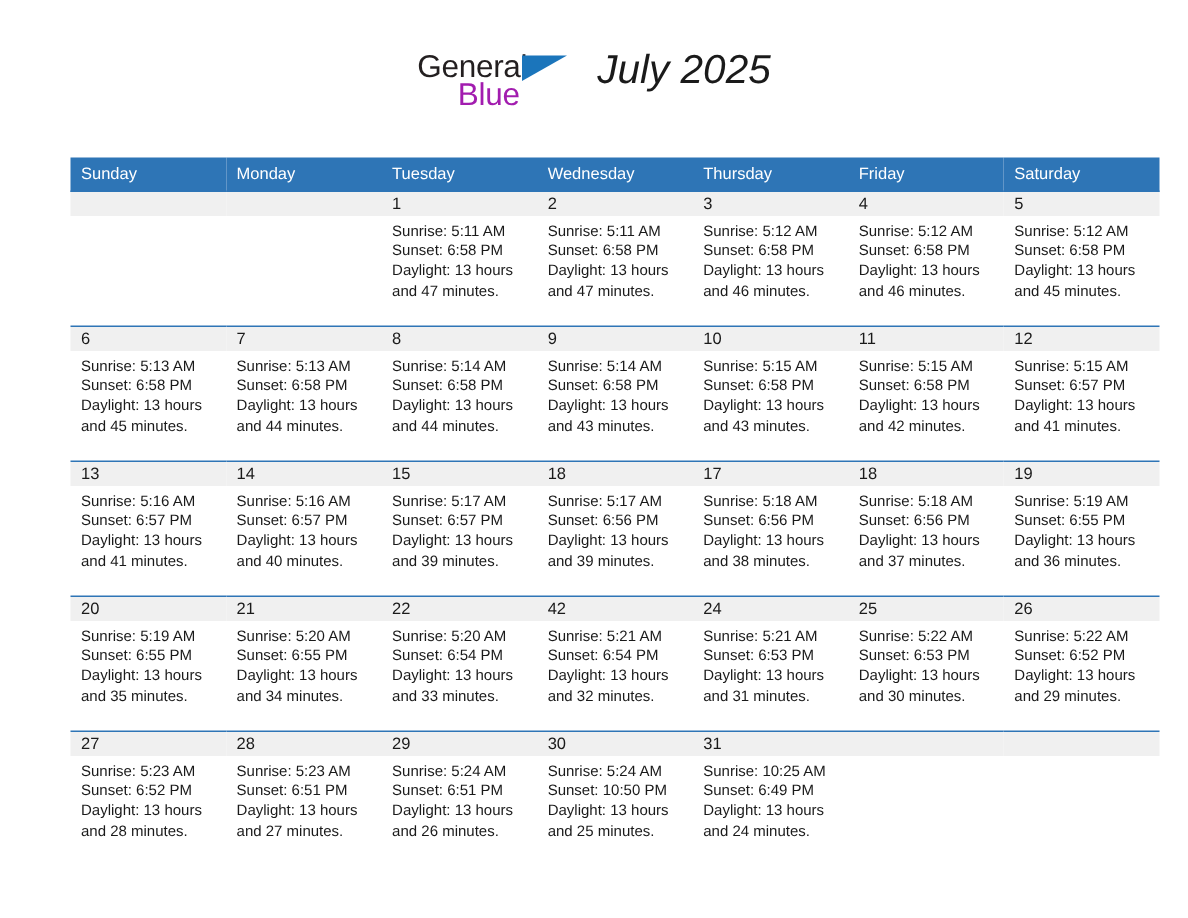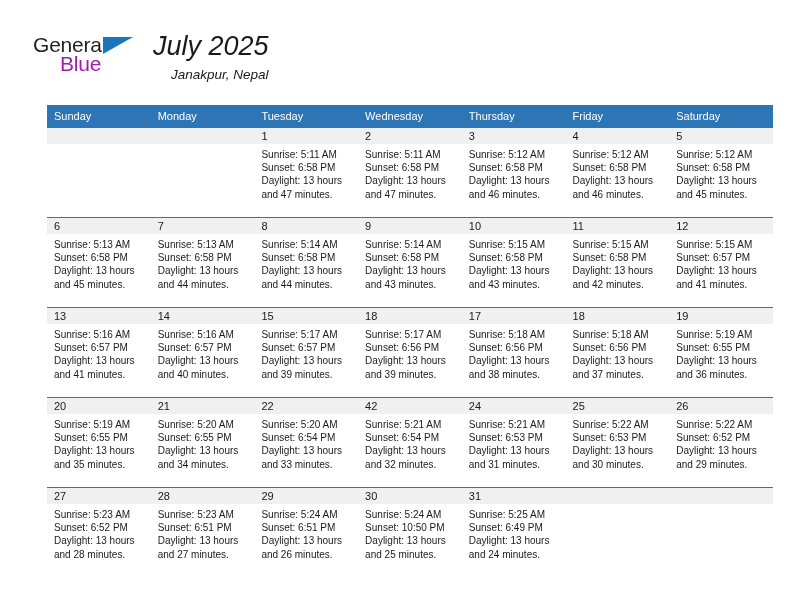--- a/index.html
+++ b/index.html
@@ -25,21 +25,21 @@
 
   
   .header {
     position: absolute;
     left: 33px;
     top: 30px;
     width: 726px;
     height: 62px;
     display: flex;
     align-items: flex-start;
-    justify-content: flex-start;
+    justify-content: center;
   }
 
   .logo {
     position: relative;
     width: 120px;
     height: 50px;
     padding-top: 4px;
   }
   .logo-general {
     font-size: 21px;
@@ -157,21 +157,20 @@
   <div class="header">
 
     <div class="logo">
       <span class="logo-general">General</span>
       <span class="logo-triangle"></span>
       <span class="logo-blue">Blue</span>
     </div>
 
     <div class="title-block">
       <div class="cal-title">July 2025</div>
-      <div class="cal-subtitle">Janakpur, Nepal</div>
     </div>
 
   </div>
 
   <table class="calendar">
     <colgroup>
       <col>
         <col>
         <col>
         <col>
@@ -554,21 +553,21 @@
                 <div>Sunset: 10:50 PM</div>
                 <div>Daylight: 13 hours</div>
                 <div>and 25 minutes.</div>
               </div>
             </div>
           </td>
         <td>
             <div class="cell-inner">
               <div class="daynum-band">31</div>
               <div class="cell-body">
-                <div>Sunrise: 5:25 AM</div>
+                <div>Sunrise: 10:25 AM</div>
                 <div>Sunset: 6:49 PM</div>
                 <div>Daylight: 13 hours</div>
                 <div>and 24 minutes.</div>
               </div>
             </div>
           </td>
         <td class="empty">
             <div class="cell-inner">
               <div class="daynum-band"></div>
               <div class="cell-body">

